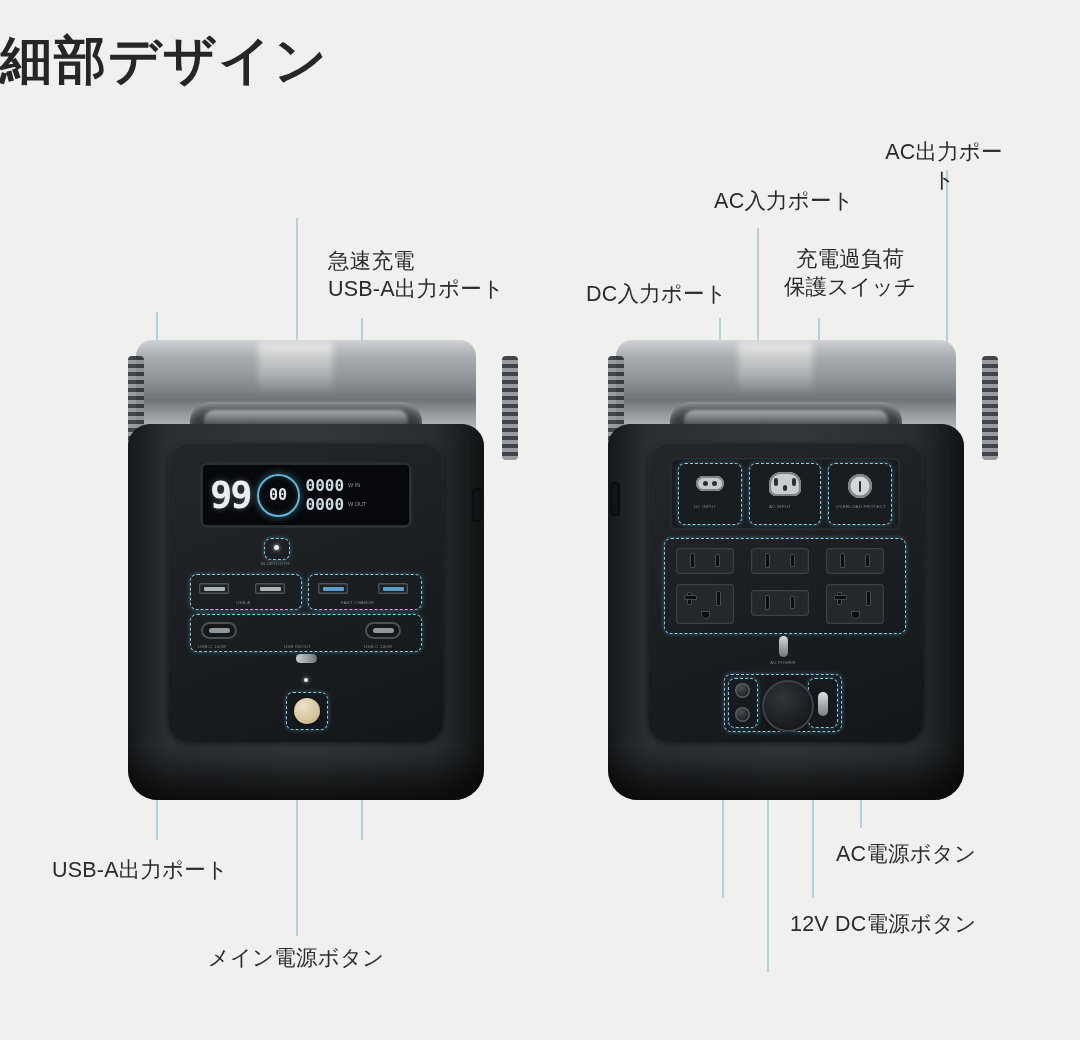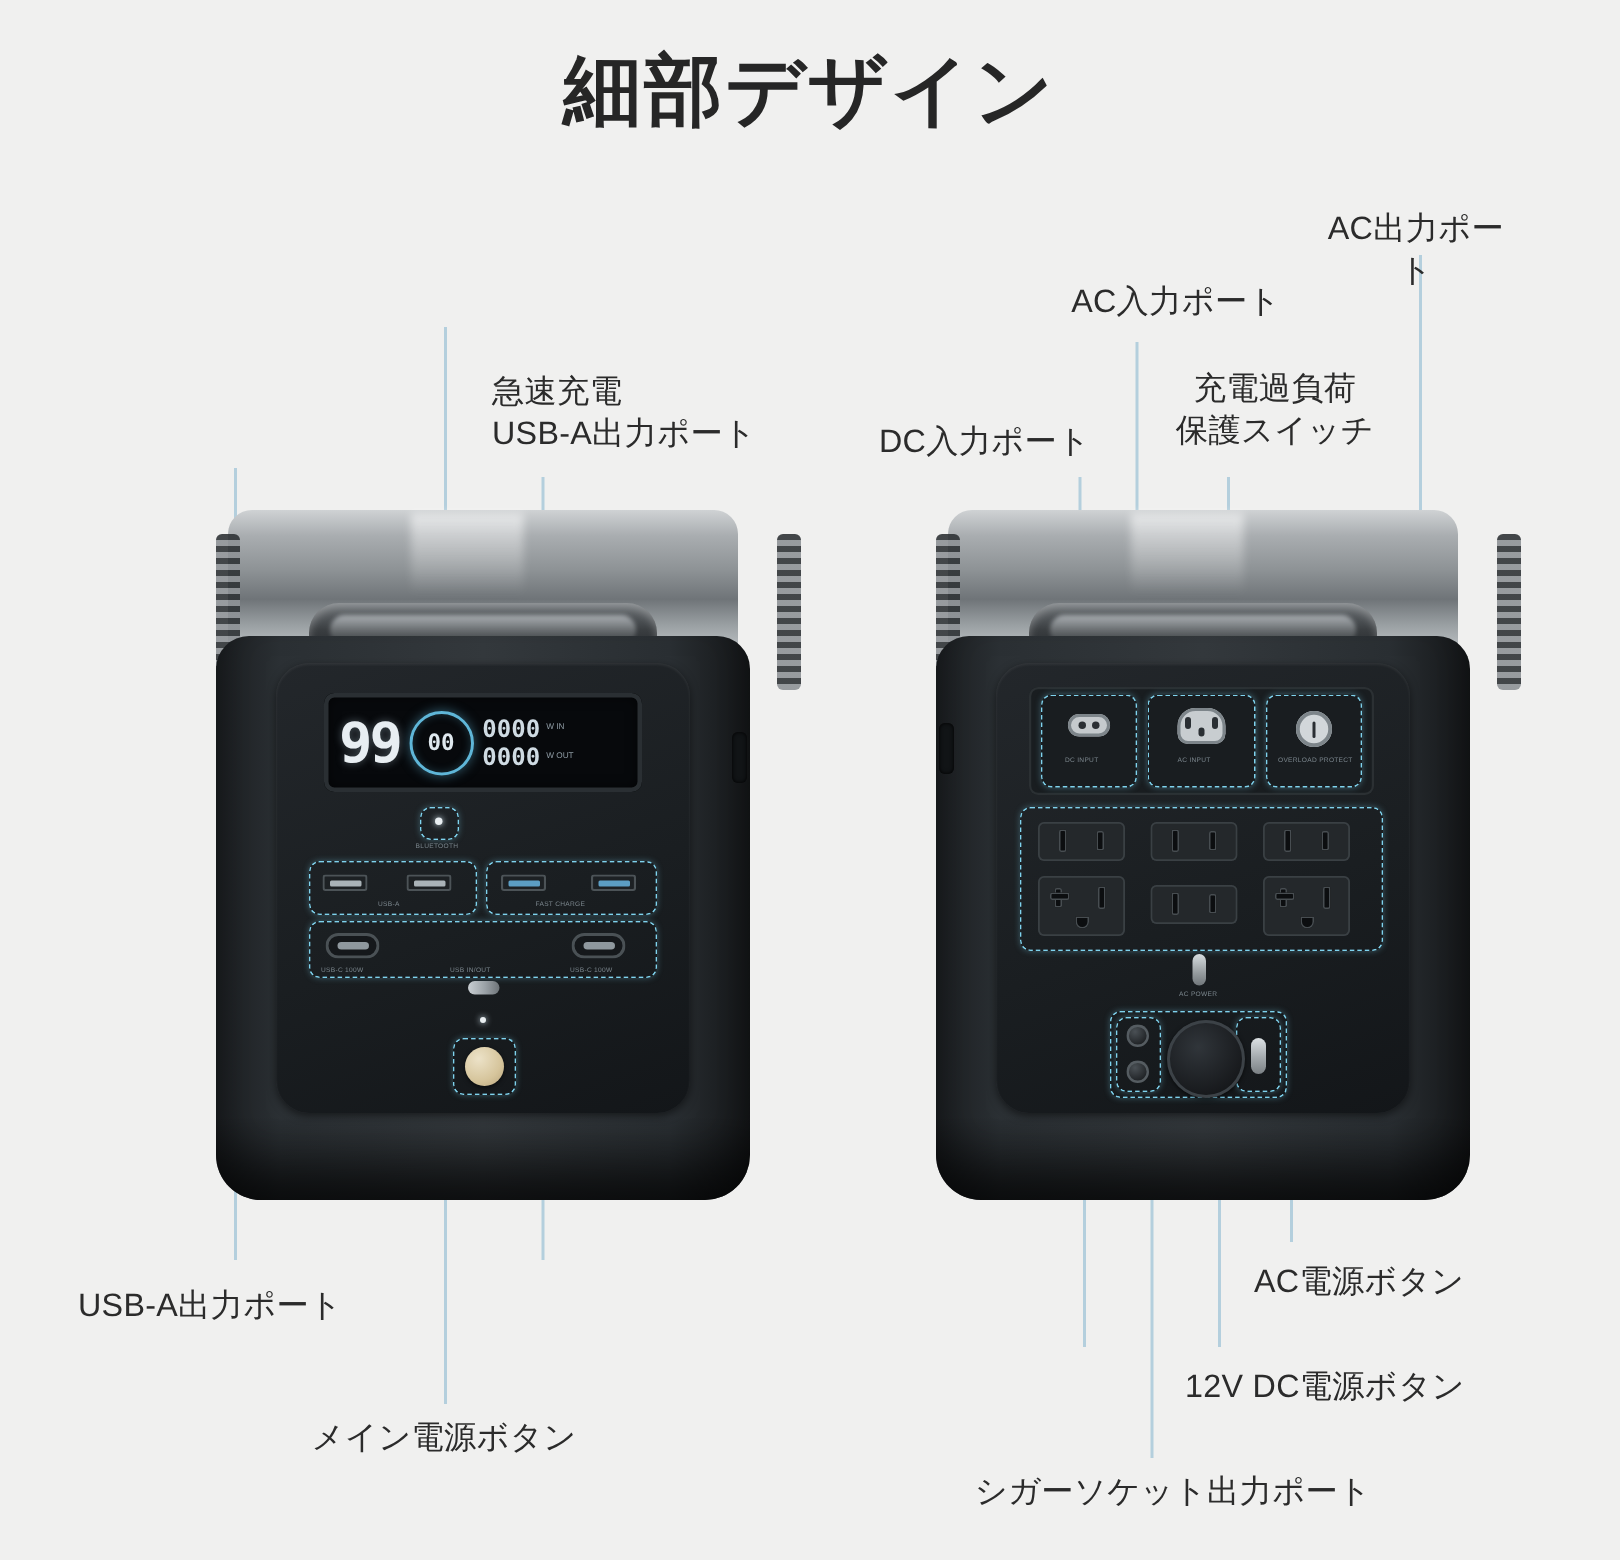--- a/index.html
+++ b/index.html
@@ -7,21 +7,21 @@
     width: 1080px; height: 1040px;
     background: #f0f0ef;
     font-family: "Liberation Sans", "DejaVu Sans", sans-serif;
     overflow: hidden;
   }
   #stage { position: relative; width: 1080px; height: 1040px; background: #f0f0ef; }
 
   
   .title {
     position: absolute; left: 0; top: 26px; width: 1080px;
-    text-align: center;
+    text-align: left;
     font-size: 52px; font-weight: 700; color: #262626;
     letter-spacing: 2px;
   }
 
   
   .label {
     position: absolute;
     font-size: 21.5px; color: #2b2b2b; line-height: 1.32;
     white-space: pre-line; letter-spacing: .2px;
   }
@@ -32,21 +32,21 @@
     position: absolute; background: #b4cfdd;
   }
   .leader.v { width: 2px; }
   .leader.h { height: 2px; }
   .dot {
     position: absolute; width: 8px; height: 8px; border-radius: 50%;
     background: #6fc3de; box-shadow: 0 0 5px 2px rgba(110,195,225,.55);
   }
 
   
-  .device { position: absolute; width: 390px; height: 460px; margin-left: 16px; }
+  .device { position: absolute; width: 390px; height: 460px; }
 
   .dev-top {
     position: absolute; left: 8px; top: 0; width: 340px; height: 96px;
     border-radius: 16px 16px 6px 6px;
     background: linear-gradient(180deg,#cfd2d4 0%, #a9adb0 18%, #8d9295 42%,
                 #6f7478 62%, #9aa0a3 80%, #c2c6c9 100%);
   }
   .dev-top::after {
     content: ""; position: absolute; left: 36%; top: 2px; width: 22%; height: 54px;
     background: linear-gradient(180deg, rgba(255,255,255,.55), rgba(255,255,255,0));
@@ -441,17 +441,16 @@
 
   <div class="label" style="left:586px; top:280px;">DC入力ポート</div>
   <div class="label ctr" style="left:757px; top:187px;margin-left:27px;">AC入力ポート</div>
   <div class="label ctr" style="left:944px; top:138px;">AC出力ポート</div>
   <div class="label ctr" style="left:850px; top:245px;">充電過負荷
 保護スイッチ</div>
 
   <div class="label" style="left:52px; top:856px;">USB-A出力ポート</div>
   <div class="label ctr" style="left:296px; top:944px;">メイン電源ボタン</div>
 
-  <div class="label ctr" style="left:782px; top:980px;">シガーソケット出力ポート</div>
   <div class="label" style="left:790px; top:910px;">12V DC電源ボタン</div>
   <div class="label" style="left:836px; top:840px;">AC電源ボタン</div>
 
 </div>
 
 </body></html>

